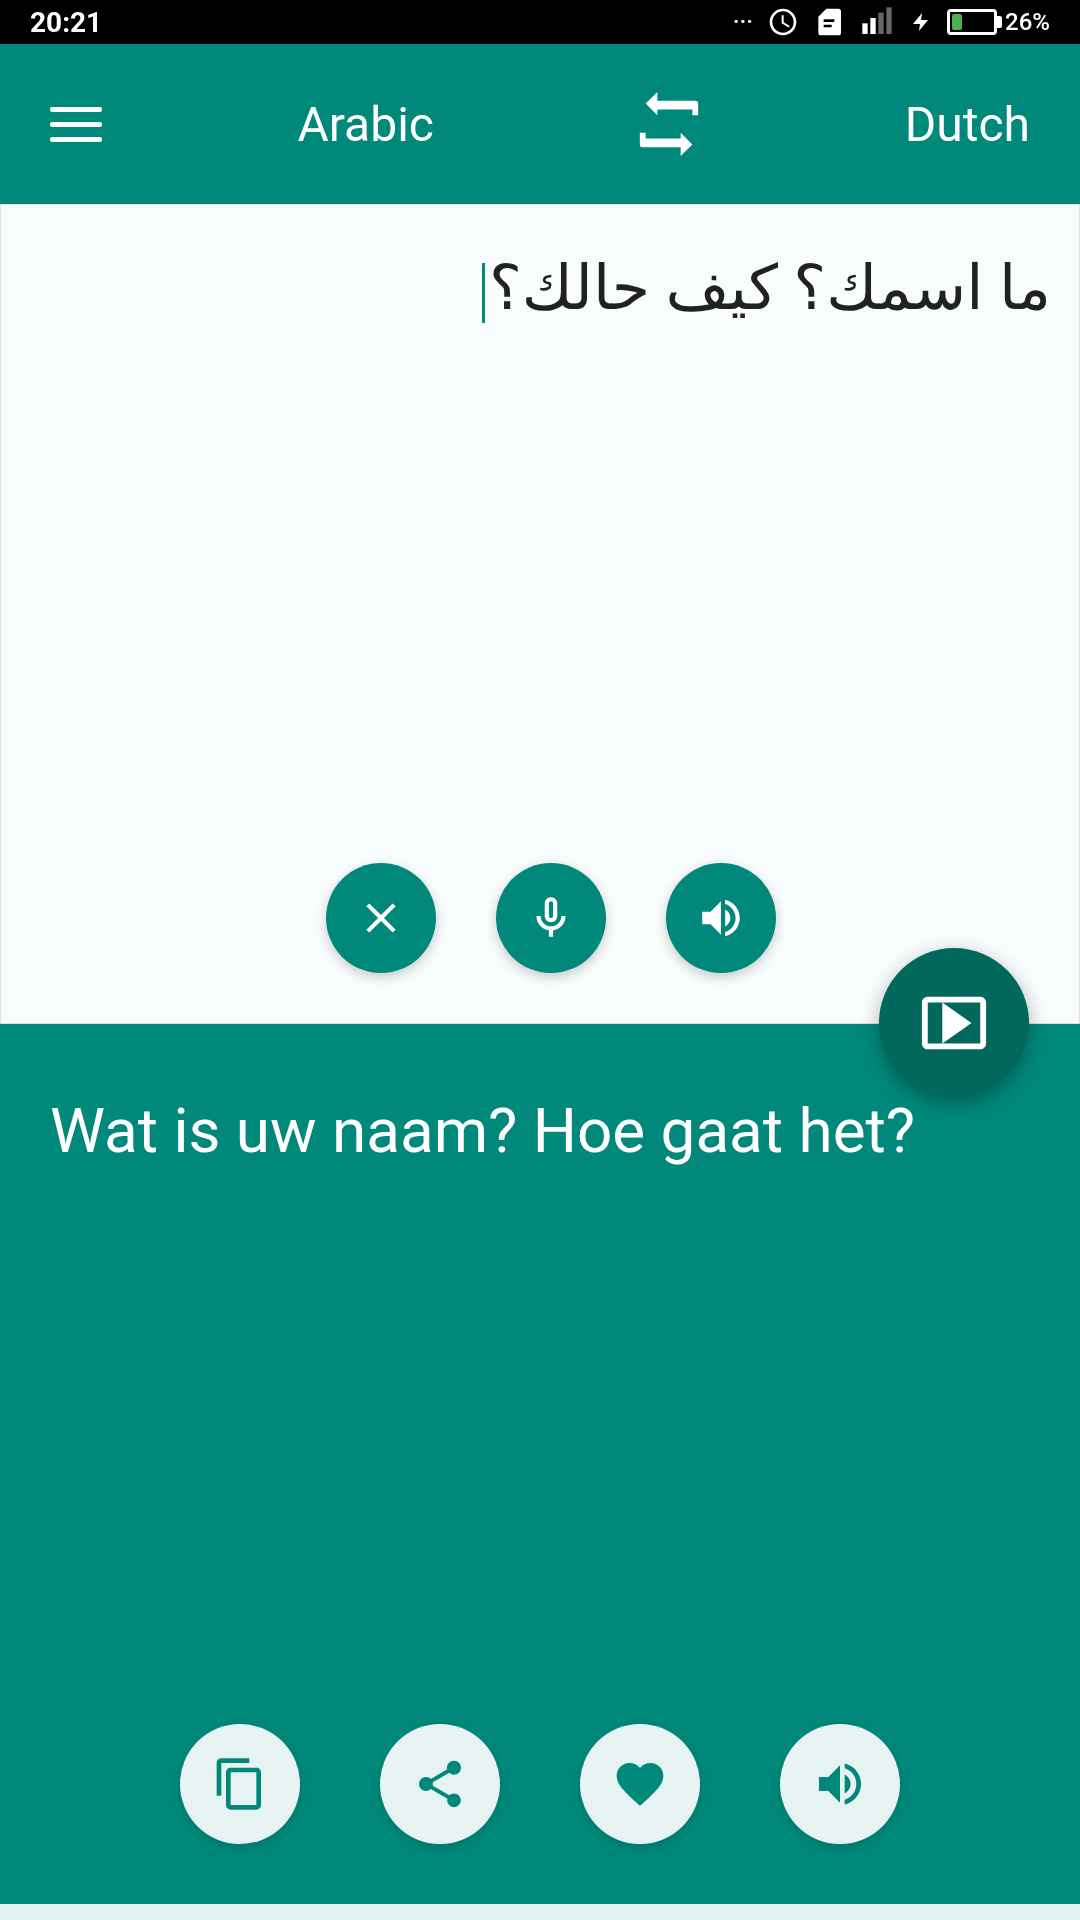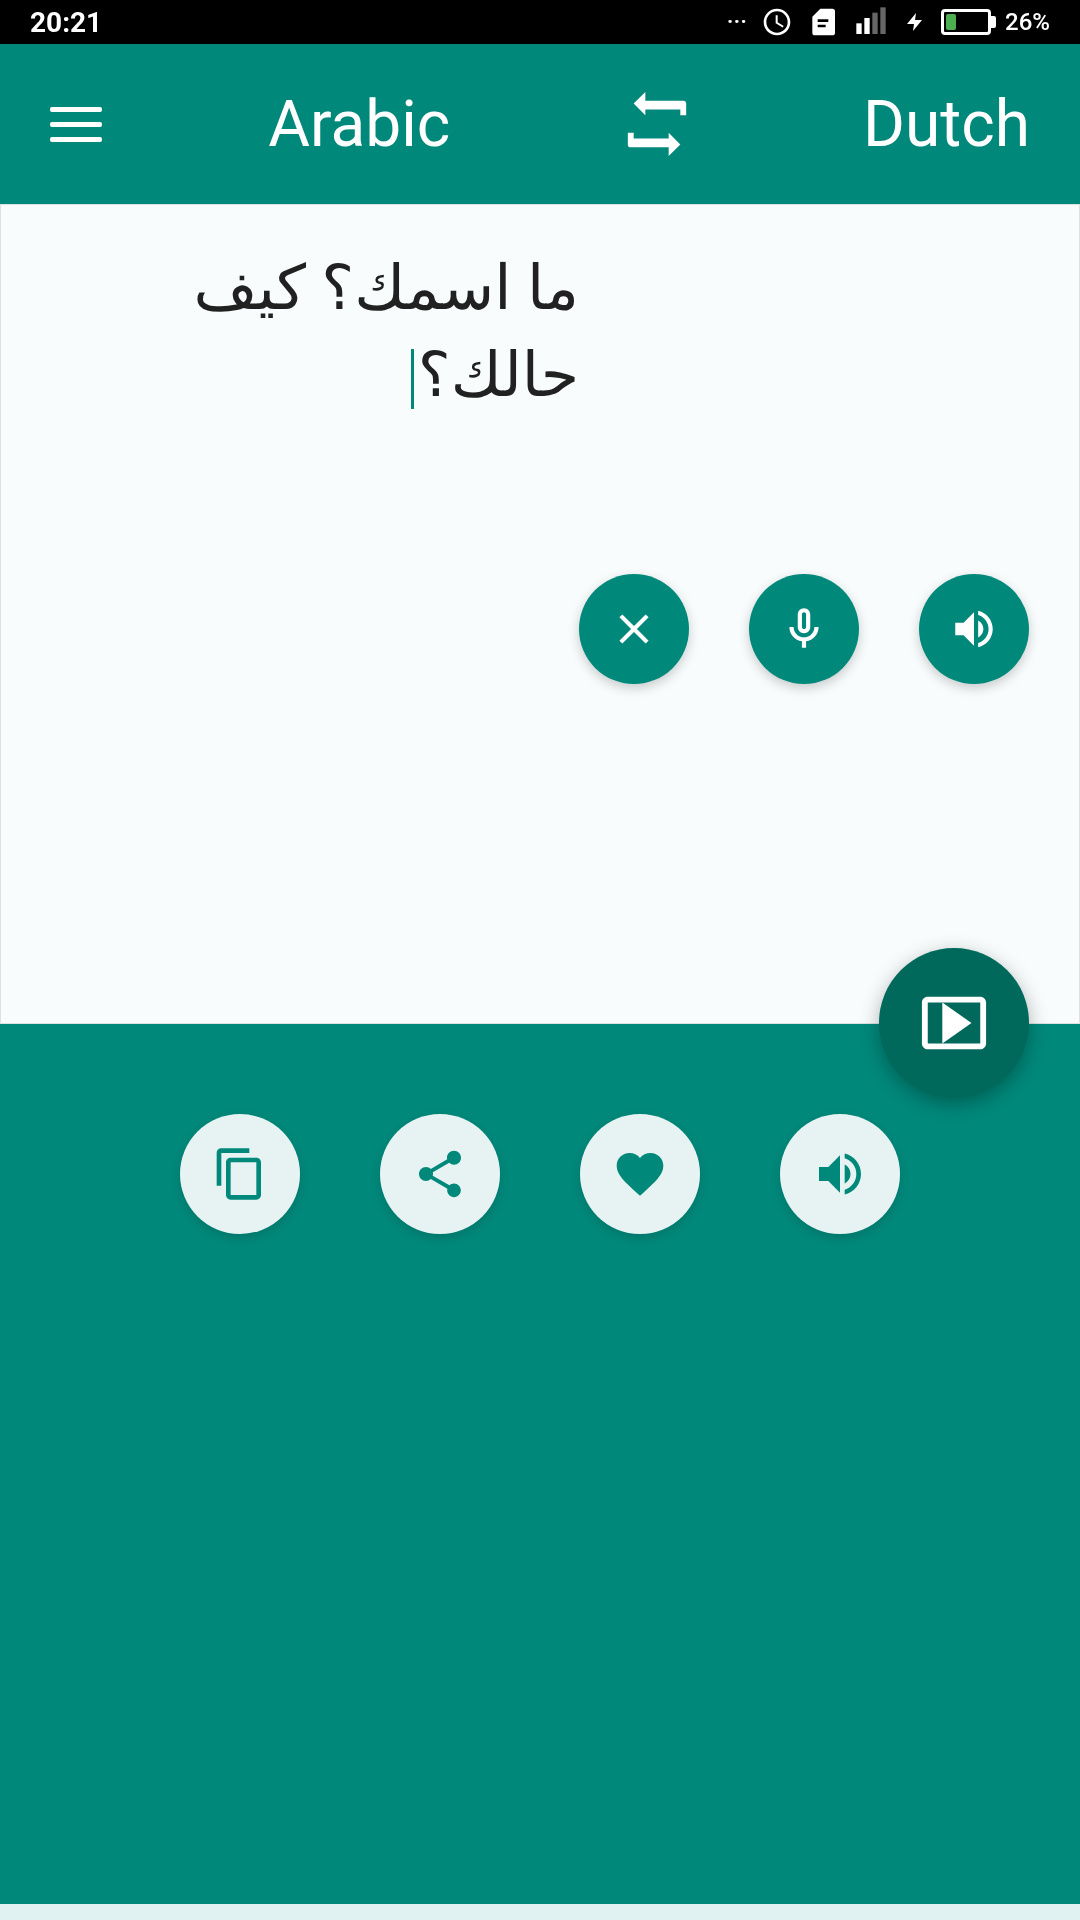--- a/index.html
+++ b/index.html
@@ -86,21 +86,21 @@
       cursor: pointer;
     }
     .menu-line {
       width: 52px;
       height: 5px;
       background: #fff;
       border-radius: 2px;
     }
     .header-lang {
       color: #fff;
-      font-size: 64px;
+      font-size: 48px;
       font-weight: 400;
       cursor: pointer;
     }
     .header-swap {
       cursor: pointer;
     }
 
     
     .main-content {
       width: 100%;
@@ -110,23 +110,23 @@
       position: relative;
     }
 
     
     .input-panel {
       width: 100%;
       flex: 1;
       background: #f8fcfc;
       border: 1px solid #e0e0e0;
       position: relative;
-      padding: 40px 50px 20px 50px;
-      display: flex;
-      flex-direction: row;
+      padding: 40px 28px 20px 50px;
+      display: flex;
+      flex-direction: column;
       min-height: 820px;
       max-height: 820px;
     }
     .arabic-text {
       font-size: 62px;
       color: #212121;
       text-align: right;
       direction: rtl;
       line-height: 1.4;
       flex: 1;
@@ -244,21 +244,21 @@
       </svg>
 
     <svg width="24" height="32" viewBox="0 0 24 24" fill="white">
         <path d="M13 3L4 14h7l-1 7 9-11h-7z"></path>
       </svg>
 
     <div class="battery-icon">
       <div class="battery-body">
           <div class="battery-fill"></div>
         </div>
-      <span style="font-size:24px;margin-left:8px;">26%</span>
+      <span style="font-size:24px;margin-left:2px;">26%</span>
     </div>
   </div>
 </div>
 
 <div class="header">
   <div class="header-menu">
     <div class="menu-line"></div>
     <div class="menu-line"></div>
     <div class="menu-line"></div>
   </div>
@@ -301,20 +301,21 @@
 
     <button class="send-btn">
       <svg width="70" height="70" viewBox="0 0 24 24" fill="white">
         <path d="M10 8v8l5-4-5-4zm11-5H3C1.9 3 1 3.9 1 5v14c0 1.1.9 2 2 2h18c1.1 0 2-.9 2-2V5c0-1.1-.9-2-2-2zm0 16H3V5h18v14z"></path>
         <path d="M8 5l10 7-10 7V5z"></path>
       </svg>
     </button>
   </div>
 
   <div class="translation-panel">
+    <div class="translated-text">Wat is uw naam? Hoe gaat het?</div>
 
     <div class="translation-controls">
       <button class="trans-btn">
         <svg width="56" height="56" viewBox="0 0 24 24" fill="#00897b">
           <path d="M16 1H4c-1.1 0-2 .9-2 2v14h2V3h12V1zm3 4H8c-1.1 0-2 .9-2 2v14c0 1.1.9 2 2 2h11c1.1 0 2-.9 2-2V7c0-1.1-.9-2-2-2zm0 16H8V7h11v14z"></path>
         </svg>
       </button>
       <button class="trans-btn">
         <svg width="56" height="56" viewBox="0 0 24 24" fill="#00897b">
           <path d="M18 16.08c-.76 0-1.44.3-1.96.77L8.91 12.7c.05-.23.09-.46.09-.7s-.04-.47-.09-.7l7.05-4.11c.54.5 1.25.81 2.04.81 1.66 0 3-1.34 3-3s-1.34-3-3-3-3 1.34-3 3c0 .24.04.47.09.7L8.04 9.81C7.5 9.31 6.79 9 6 9c-1.66 0-3 1.34-3 3s1.34 3 3 3c.79 0 1.5-.31 2.04-.81l7.12 4.16c-.05.21-.08.43-.08.65 0 1.61 1.31 2.92 2.92 2.92s2.92-1.31 2.92-2.92-1.31-2.92-2.92-2.92z"></path>

